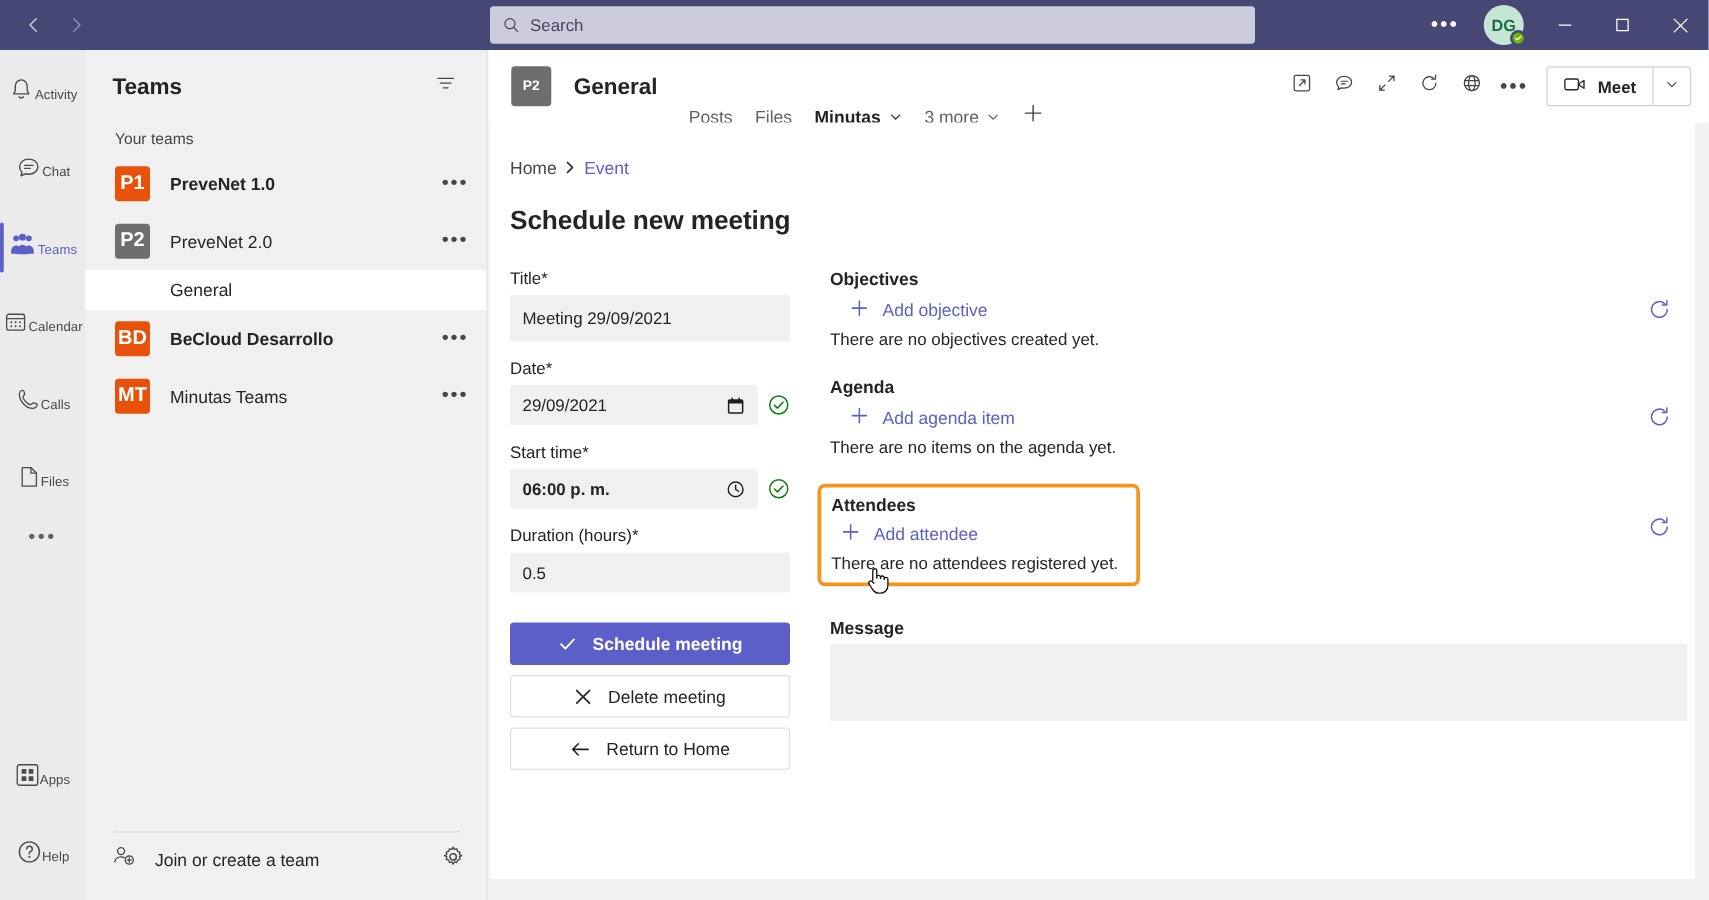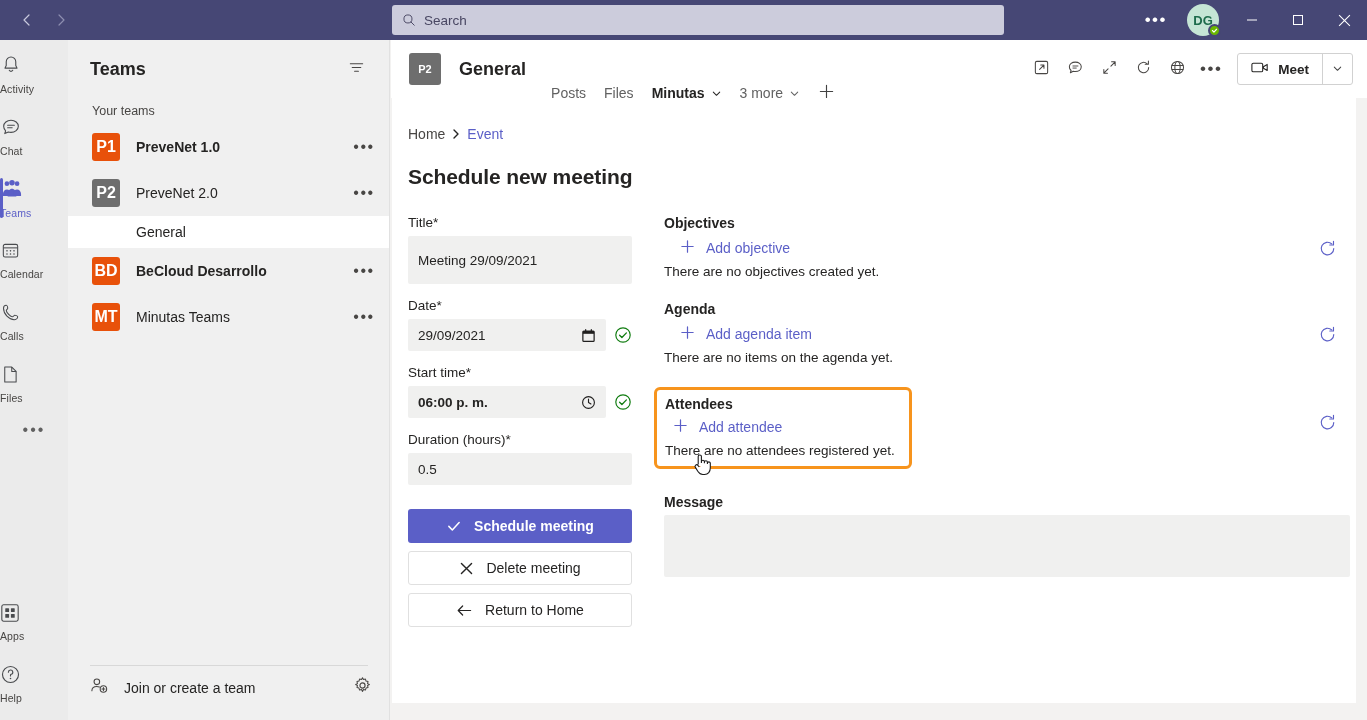--- a/index.html
+++ b/index.html
@@ -70,22 +70,22 @@
 
   
   .rail {
     position: absolute; left: 0; top: 40px;
     width: 68px; height: 680px;
     background: #ebebeb;
     display: flex; flex-direction: column; align-items: center;
   }
   .rail-item {
     width: 68px; height: 56px; margin-top: 6px;
-    display: flex; flex-direction: column;
-    align-items: flex-start; justify-content: center;
+    display: flex; flex-direction: row;
+    align-items: center; justify-content: center;
     color: #494b4e; position: relative;
   }
   .rail-item .rl {
     font-size: 10.5px; margin-top: 3px; color: #484644;
     letter-spacing: 0.1px;
   }
   .rail-item.active { color: #5b5fc7; }
   .rail-item.active .rl { color: #5b5fc7; font-weight: 400; }
   .rail-item.active::before {
     content: ''; position: absolute; left: 0; top: 8px;
@@ -233,21 +233,21 @@
   .right-col { margin-left: 32px; width: 690px; }
 
   .field-label {
     font-size: 13.5px; color: #252423; margin-bottom: 6px;
   }
   .input-box {
     background: #f0f0ef; border: none; border-radius: 2px;
     height: 32px; display: flex; align-items: center;
     padding: 0 10px; font-size: 13.5px; color: #252423;
   }
-  .input-box.tall { height: 48px; align-items: center; }
+  .input-box.tall { height: 37px; align-items: center; }
   .input-box .ib-text { flex: 1; }
   .input-box .ib-icon { display: flex; align-items: center; margin-left: 6px; }
   .check-ok { margin-left: 8px; display: flex; align-items: center; }
   .field { margin-bottom: 14px; }
 
   .btn {
     height: 34px; border-radius: 3px;
     display: flex; align-items: center; justify-content: center;
     gap: 12px; font-size: 14px; font-weight: bold;
     margin-bottom: 8px;

